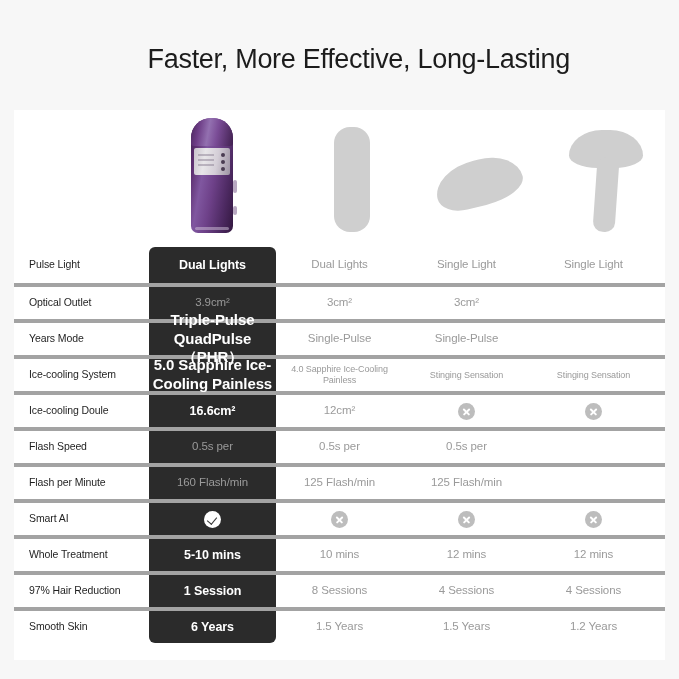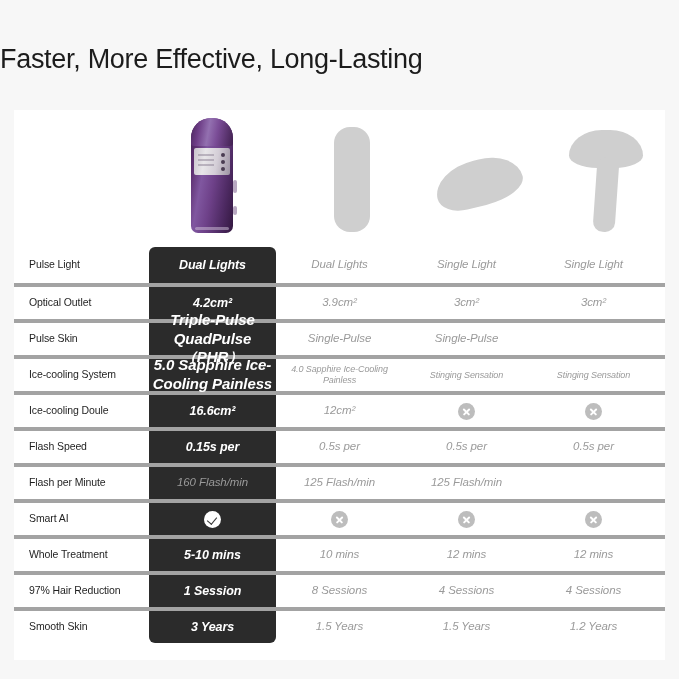--- a/index.html
+++ b/index.html
@@ -18,21 +18,21 @@
     height: 679px;
     background: #f7f7f7;
   }
 
   
   .title {
     position: absolute;
     top: 44px;
     left: 0;
     width: 570px;
-    text-align: left;
+    text-align: right;
     font-size: 27px;
     font-weight: 400;
     letter-spacing: -0.3px;
     color: #1c1c1c;
   }
 
   
   .card {
     position: absolute;
     left: 14px;
@@ -189,21 +189,20 @@
     line-height: 1.25;
   }
 
   .cell {
     width: 127px;
     text-align: center;
     font-size: 11.5px;
     color: #9a9a9a;
     line-height: 1.18;
     letter-spacing: -0.1px;
-    font-style: italic;
   }
   .cell.small { font-size: 9px; }
 
   .cell.hero {
     position: relative;
     z-index: 2;
     color: #ffffff;
     font-weight: bold;
     font-size: 12.5px;
   }
@@ -326,48 +325,46 @@
       <div class="table-inner" id="table-body">
           <div class="row">
             <div class="cell-label">Pulse Light</div>
             <div class="cell hero">Dual Lights</div>
             <div class="cell">Dual Lights</div>
             <div class="cell">Single Light</div>
             <div class="cell">Single Light</div>
           </div>
           <div class="row">
             <div class="cell-label">Optical Outlet</div>
-            <div class="cell hero">4.2cm²</div>
             <div class="cell">3.9cm²</div>
             <div class="cell">3cm²</div>
             <div class="cell">3cm²</div>
           </div>
           <div class="row">
-            <div class="cell-label">Pulse Skin</div>
+            <div class="cell-label">Years Mode</div>
             <div class="cell hero small">Triple-Pulse QuadPulse（PHR）</div>
             <div class="cell">Single-Pulse</div>
             <div class="cell">Single-Pulse</div>
           </div>
           <div class="row">
             <div class="cell-label">Ice-cooling System</div>
             <div class="cell hero small">5.0 Sapphire Ice-Cooling Painless</div>
             <div class="cell small">4.0 Sapphire Ice-Cooling Painless</div>
             <div class="cell small">Stinging Sensation</div>
             <div class="cell small">Stinging Sensation</div>
           </div>
           <div class="row">
             <div class="cell-label">Ice-cooling Doule</div>
             <div class="cell hero">16.6cm²</div>
             <div class="cell">12cm²</div>
             <div class="cell"><span class="icon-x"></span></div>
             <div class="cell"><span class="icon-x"></span></div>
           </div>
           <div class="row">
             <div class="cell-label">Flash Speed</div>
-            <div class="cell hero">0.15s per</div>
             <div class="cell">0.5s per</div>
             <div class="cell">0.5s per</div>
             <div class="cell">0.5s per</div>
           </div>
           <div class="row">
             <div class="cell-label">Flash per Minute</div>
             <div class="cell">160 Flash/min</div>
             <div class="cell">125 Flash/min</div>
             <div class="cell">125 Flash/min</div>
           </div>
@@ -387,21 +384,21 @@
           </div>
           <div class="row">
             <div class="cell-label">97% Hair Reduction</div>
             <div class="cell hero">1 Session</div>
             <div class="cell">8 Sessions</div>
             <div class="cell">4 Sessions</div>
             <div class="cell">4 Sessions</div>
           </div>
           <div class="row">
             <div class="cell-label">Smooth Skin</div>
-            <div class="cell hero">3 Years</div>
+            <div class="cell hero">6 Years</div>
             <div class="cell">1.5 Years</div>
             <div class="cell">1.5 Years</div>
             <div class="cell">1.2 Years</div>
           </div>
         </div>
     </div>
 
   </div>
 </div>
 

